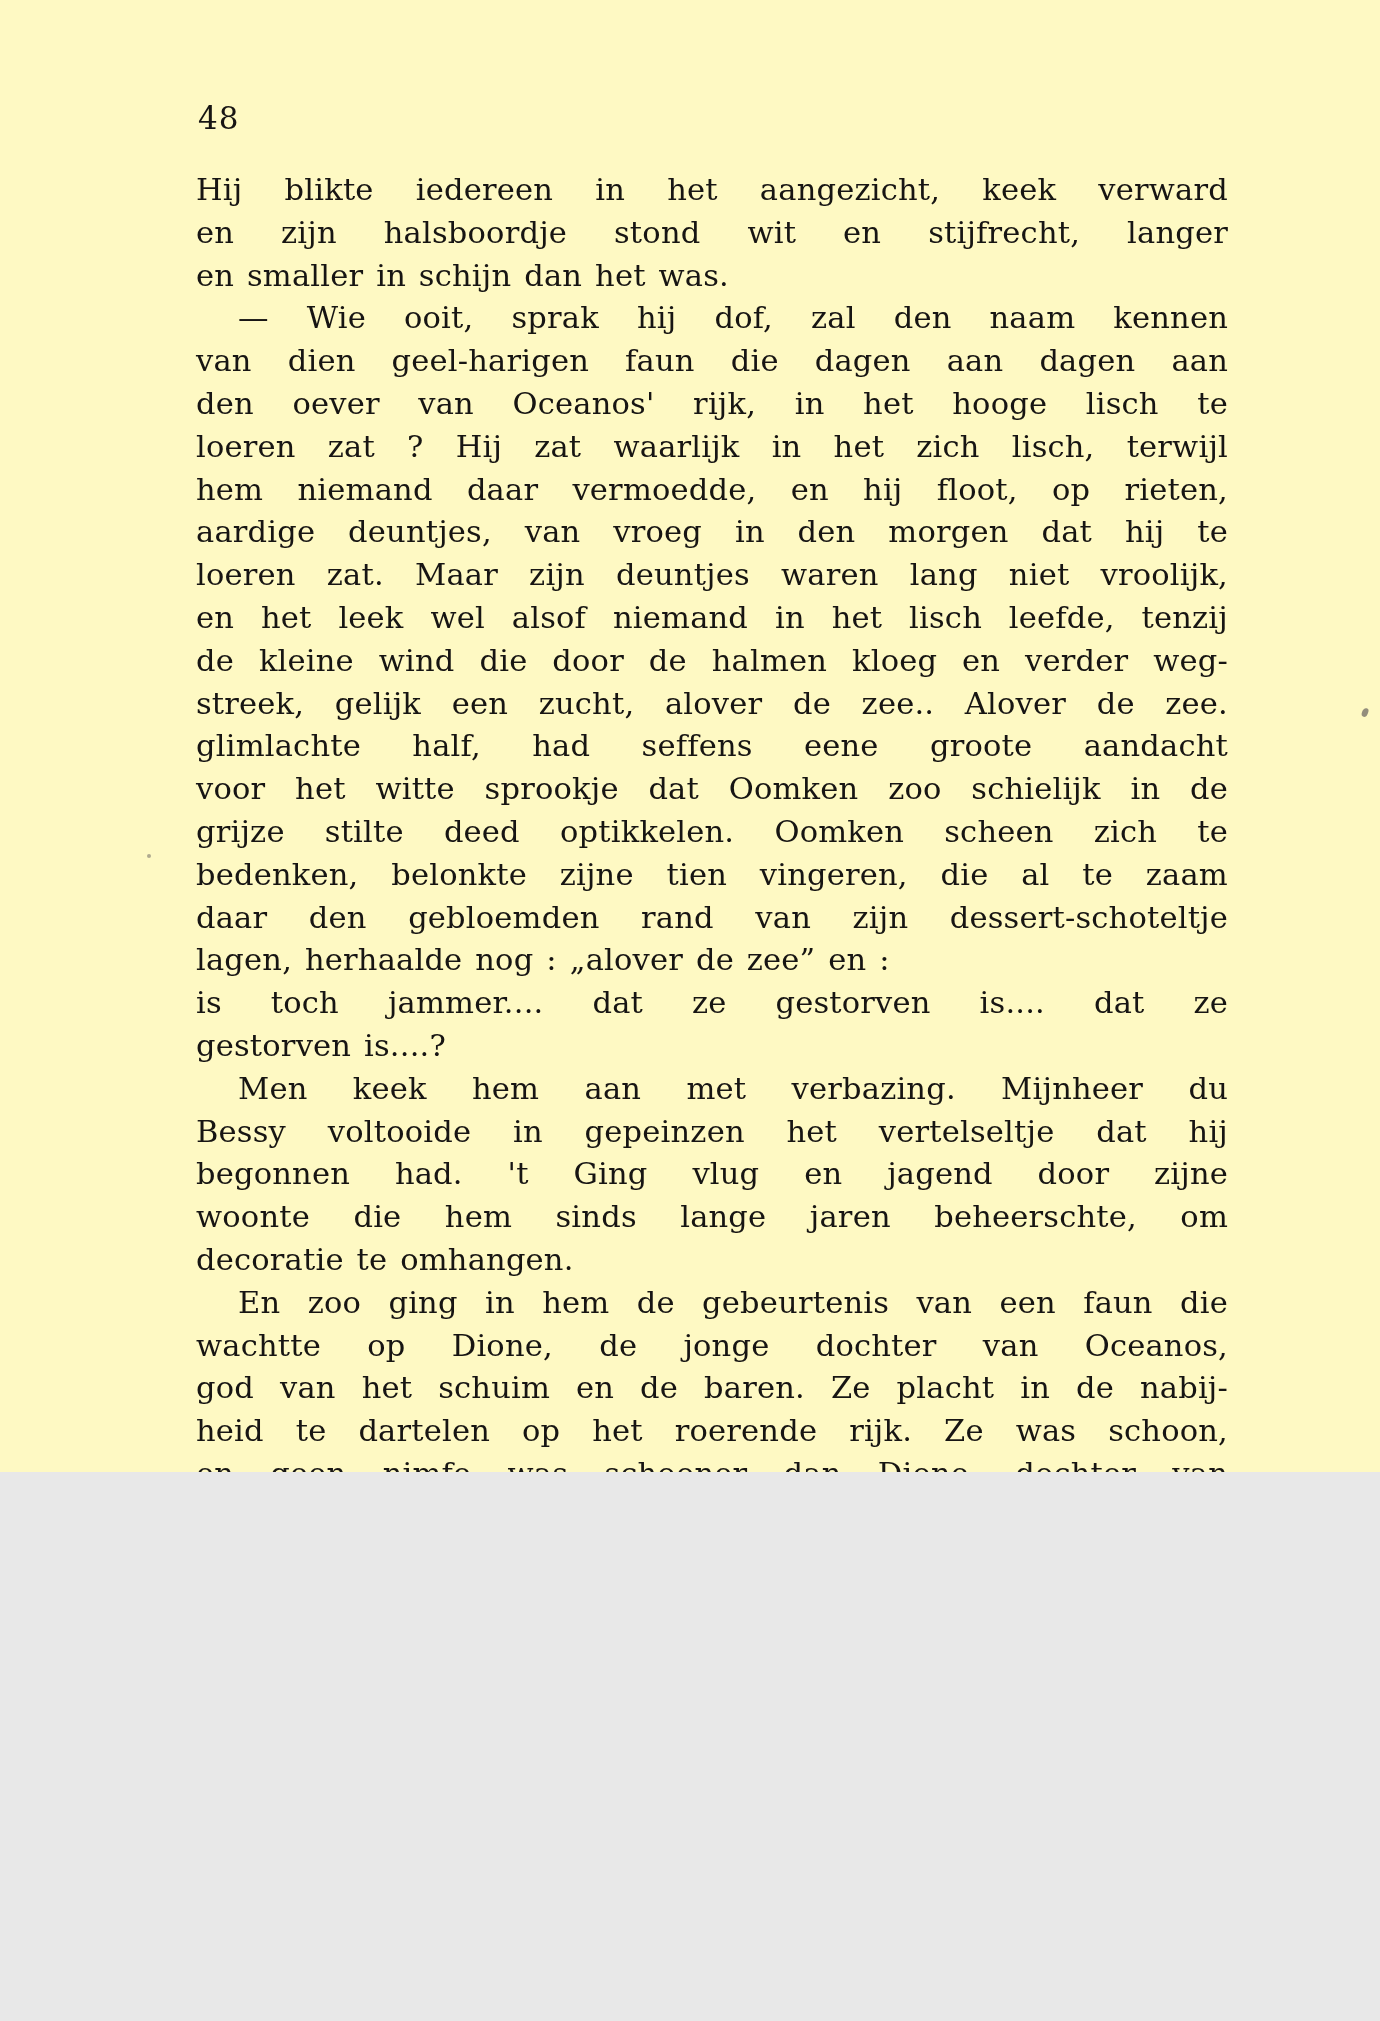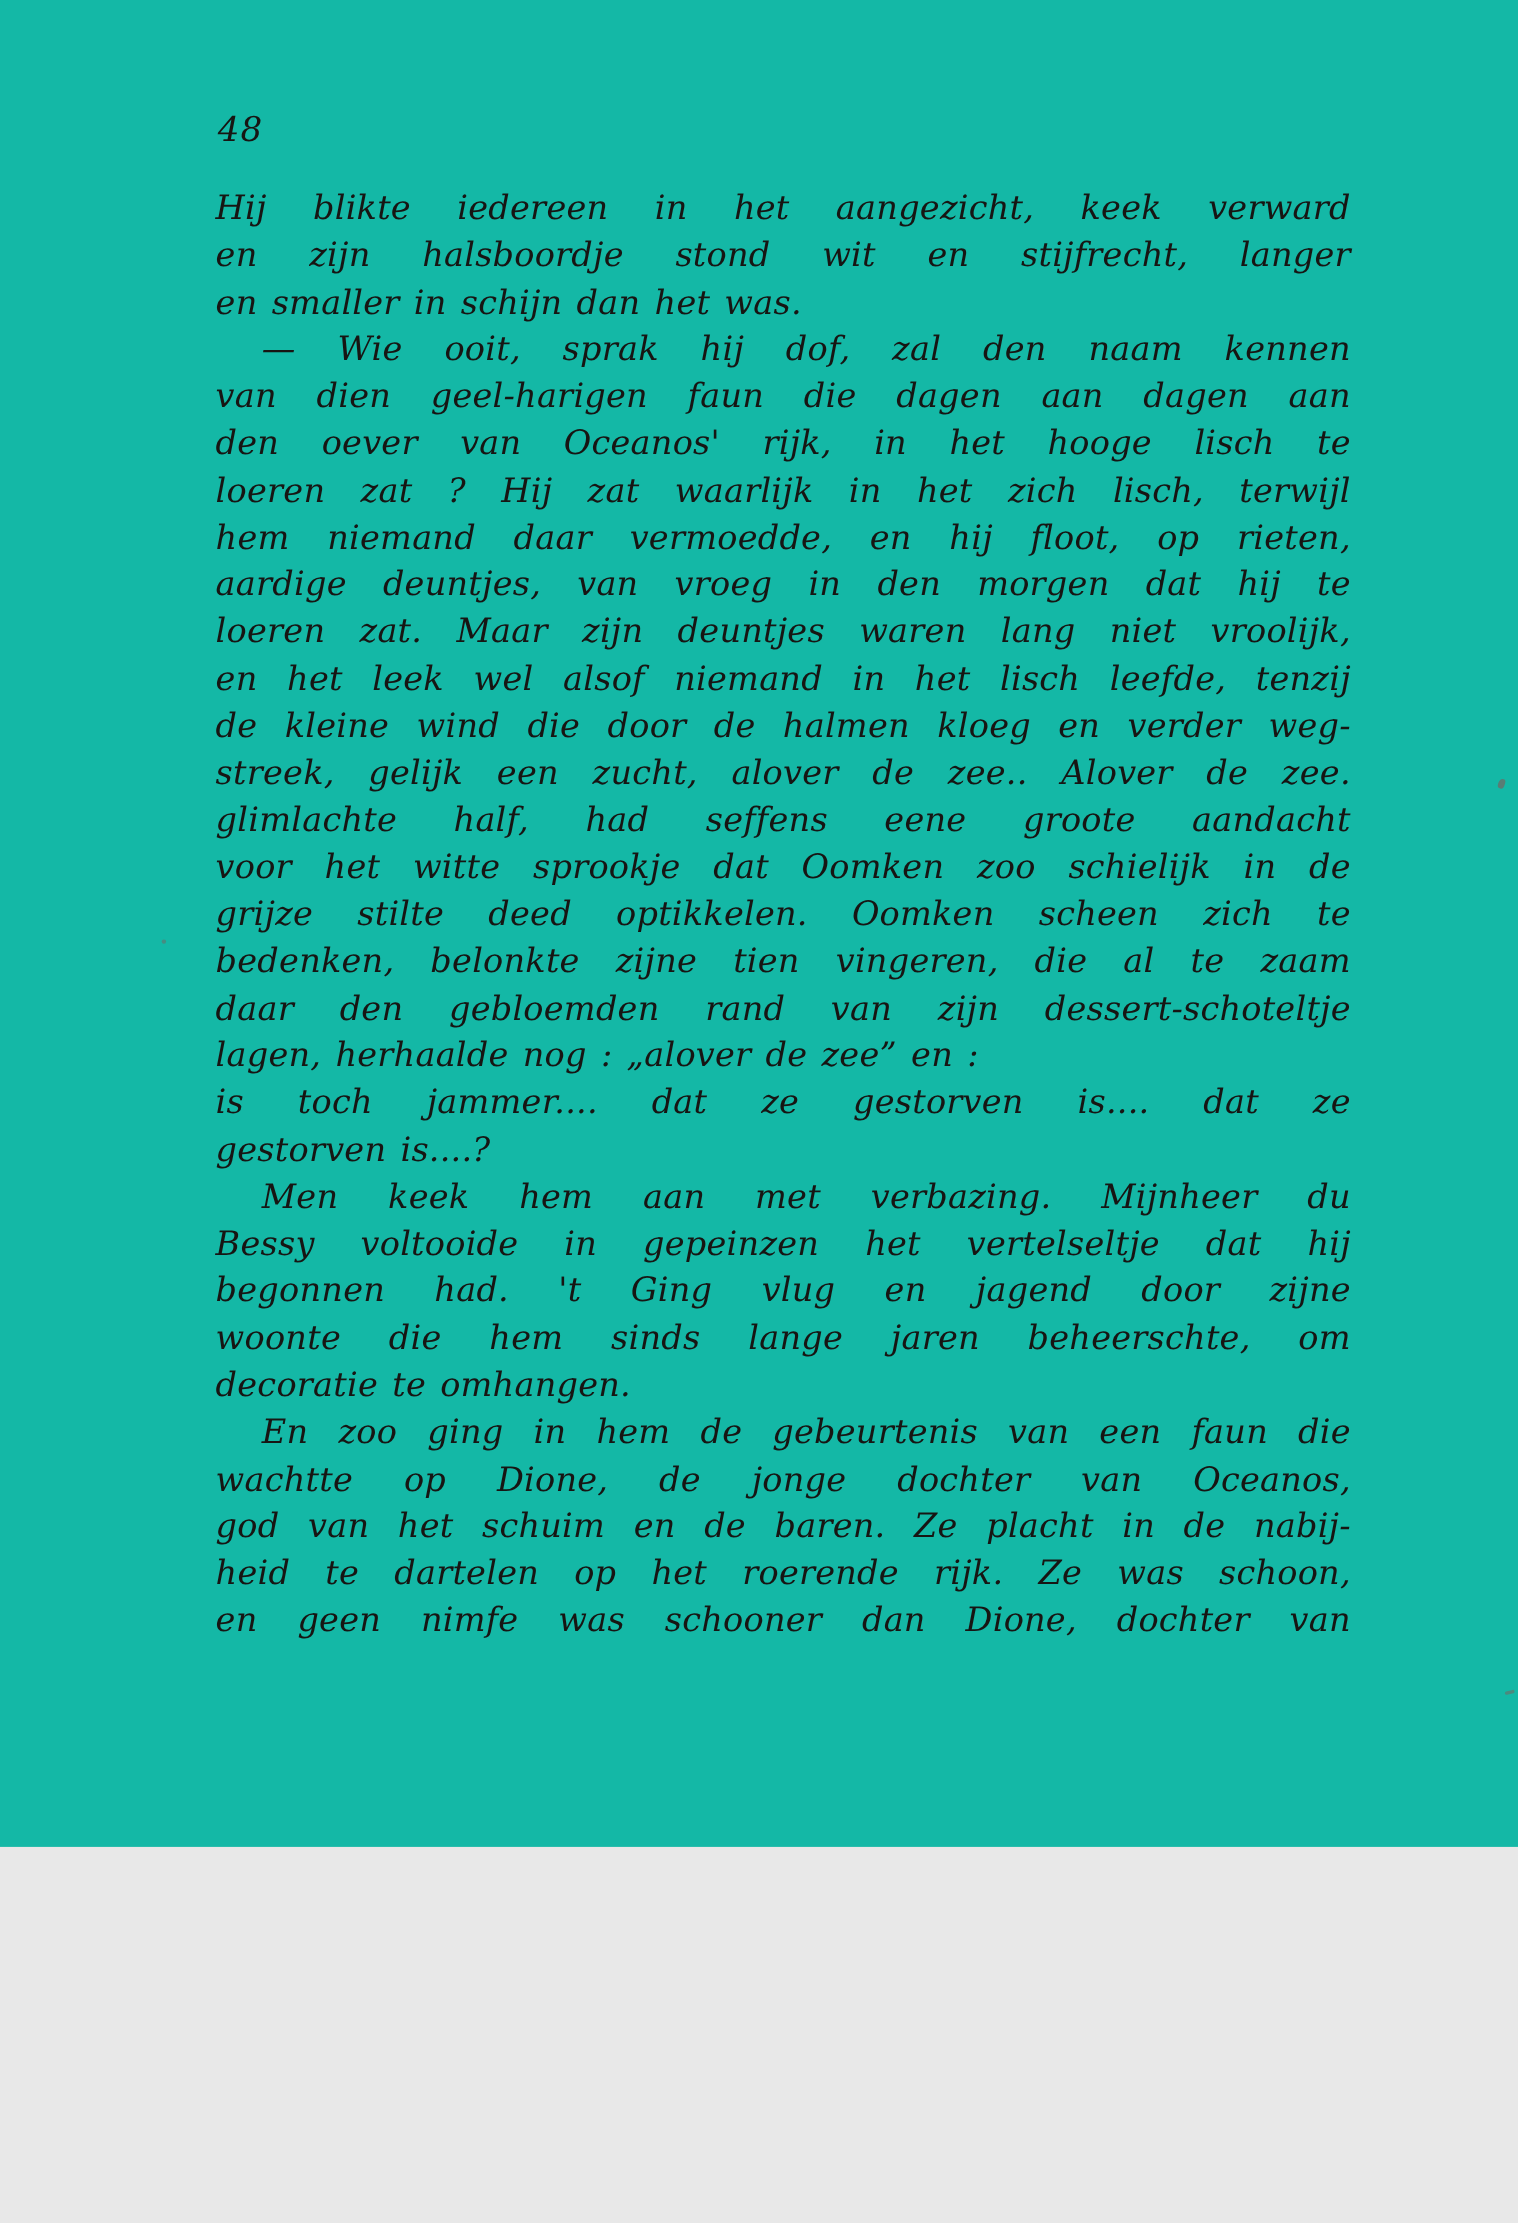--- a/index.html
+++ b/index.html
@@ -3,26 +3,25 @@
 <meta charset="utf-8">
 <style>
   html, body {
     margin: 0;
     padding: 0;
     background: #e8e8e8;
   }
   .page {
     position: relative;
     width: 1380px;
-    height: 1679px;
-    background: #14b8a6;
+    height: 1472px;
+    background: #fef9c3;
     font-family: "DejaVu Serif", "Liberation Serif", serif;
     color: #171513;
     overflow: hidden;
-    font-style: italic;
   }
   .page-number {
     position: absolute;
     left: 198px;
     top: 100px;
     font-size: 31px;
     letter-spacing: 1px;
   }
   .text-block {
     position: absolute;

